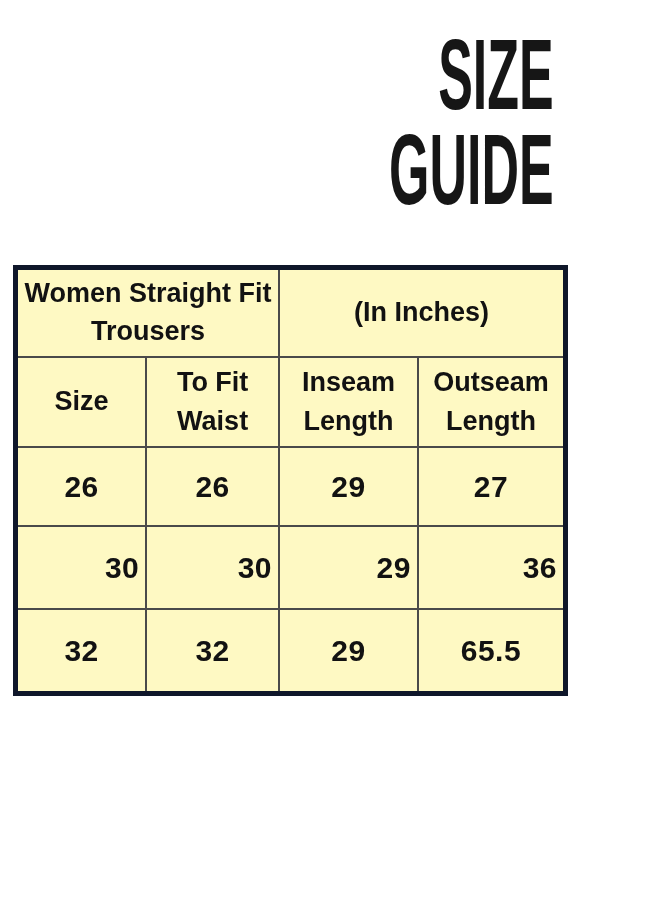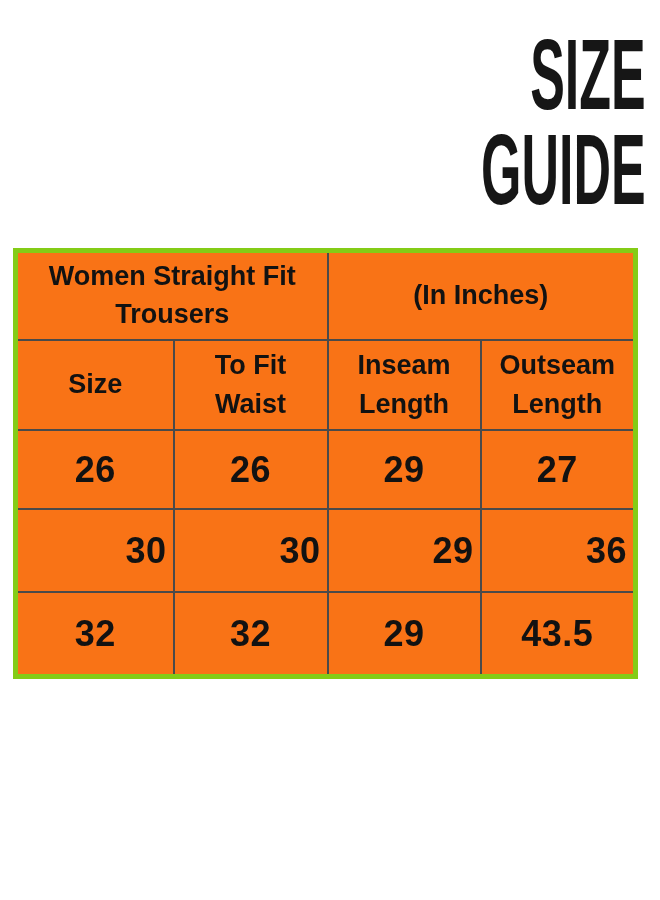--- a/index.html
+++ b/index.html
@@ -1,21 +1,21 @@
 <!DOCTYPE html>
 <html><head>
 <meta charset="utf-8">
 <style>
   html, body {
     margin: 0;
     padding: 0;
   }
   .canvas {
     position: relative;
-    width: 660px;
+    width: 568px;
     height: 900px;
     background: #ffffff;
     overflow: hidden;
     font-family: "Liberation Sans", sans-serif;
     color: #111111;
   }
 
   
   .title {
     position: absolute;
@@ -29,25 +29,25 @@
     color: #161616;
     transform: scaleX(0.52);
     transform-origin: 100% 0%;
     white-space: nowrap;
   }
 
   
   .size-table {
     position: absolute;
     left: 13px;
-    top: 248px;
+    top: 265px;
     border-collapse: collapse;
     table-layout: fixed;
-    background: #f97316;
-    border: 5px solid #84cc16;
+    background: #fef9c3;
+    border: 5px solid #0f172a;
   }
   .size-table td {
     border: 2px solid #4a4a4a;
     text-align: center;
     vertical-align: middle;
     padding: 2px 6px;
     font-weight: 700;
     color: #121212;
   }
   .col-w1 { width: 158px; }
@@ -59,21 +59,21 @@
     height: 82px;
     font-size: 27px;
     line-height: 1.4;
   }
   .col-row td {
     height: 84px;
     font-size: 27px;
     line-height: 1.45;
   }
   .data-row td {
-    font-size: 36px;
+    font-size: 30px;
     letter-spacing: 0.5px;
   }
   .data-row.r1 td { height: 73px; }
   .data-row.r2 td { height: 81px; }
   .data-row.r3 td { height: 77px; text-align: right; }
   .data-row.r4 td { height: 77px; }
   .data-row.r5 td { height: 109px; }
 </style>
 </head>
 <body>
@@ -112,18 +112,18 @@
       <tr class="data-row r3">
         <td>30</td>
         <td>30</td>
         <td>29</td>
         <td>36</td>
       </tr>
       <tr class="data-row r4">
         <td>32</td>
         <td>32</td>
         <td>29</td>
-        <td>43.5</td>
+        <td>65.5</td>
       </tr>
     </tbody>
   </table>
 
 </div>
 
 </body></html>

